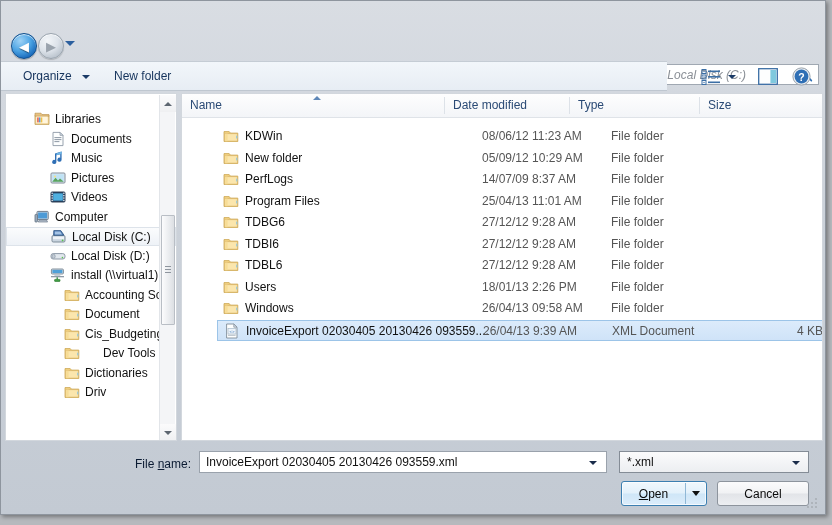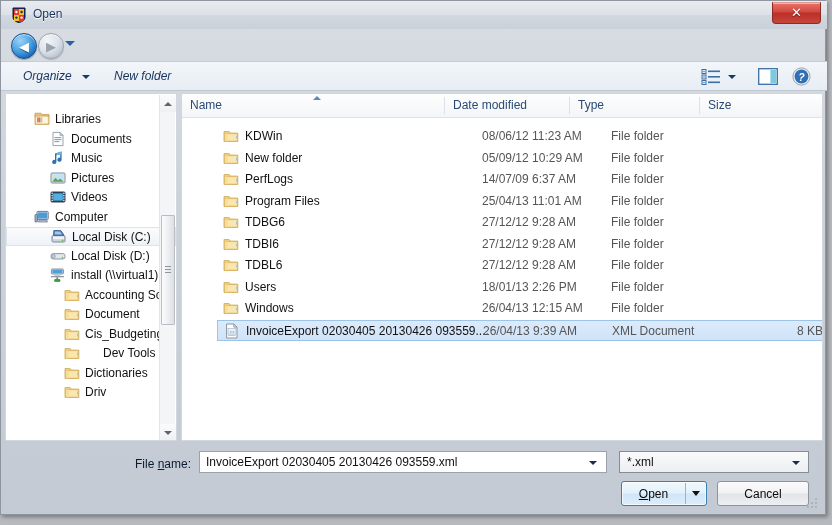--- a/index.html
+++ b/index.html
@@ -114,25 +114,24 @@
     position:absolute;left:617px;top:35px;width:201px;height:21px;
     background:#fff;border:1px solid #a0a8b2;box-sizing:border-box;
   }
   #search-ph{
     position:absolute;left:7px;top:3px;font-size:12px;color:#8a8f96;
     font-style:italic;white-space:nowrap;
   }
   #search-icon{position:absolute;right:5px;top:3px;}
   
   #toolbar{
-    position:absolute;left:0;top:60px;width:826px;height:30px;
+    position:absolute;left:0;top:60px;width:666px;height:30px;
     background:linear-gradient(to bottom,#f2f6fa 0%,#e7edf4 100%);
     border-top:1px solid #c5ccd4;border-bottom:1px solid #bfc7d0;
     box-sizing:border-box;
-    font-style:italic;
   }
   .tb-item{
     position:absolute;top:7px;font-size:12px;color:#15335c;white-space:nowrap;cursor:default;
   }
   #organize-caret{
     position:absolute;left:81px;top:13px;
     width:0;height:0;border-left:4px solid transparent;border-right:4px solid transparent;
     border-top:4px solid #1a3a66;cursor:default;
   }
   #views-btn{position:absolute;left:700px;top:6px;width:20px;height:18px;cursor:default;}
@@ -279,39 +278,20 @@
   #grip{
     position:absolute;right:6px;bottom:4px;width:12px;height:12px;cursor:default;
   }
   .gd{position:absolute;width:2px;height:2px;background:#aeb4bb;}
 </style>
 </head>
 <body>
 
 <div id="window">
 
-  <div id="titlebar">
-    <span id="title-icon">
-      <svg width="16" height="16" viewBox="0 0 16 16">
-        <path d="M2 1 h12 v9 q0 4 -6 5.6 Q2 14 2 10 z" fill="#1a2f6b" stroke="#0d1a3d" stroke-width="1"></path>
-        <path d="M3 2 h5 v6 h-5 z" fill="#e03a2f"></path>
-        <path d="M8 2 h5 v6 h-5 z" fill="#f2c320"></path>
-        <path d="M3 8 h5 v6 h-5 z" fill="#f2c320"></path>
-        <path d="M8 8 h5 v5.4 q-2.4 1.4 -5 2.2 z" fill="#e03a2f"></path>
-        <circle cx="5.4" cy="5" r="1.2" fill="#fff"></circle>
-        <circle cx="10.6" cy="5" r="1.2" fill="#1a2f6b"></circle>
-        <circle cx="5.4" cy="10.6" r="1.2" fill="#1a2f6b"></circle>
-        <circle cx="10.6" cy="10.6" r="1.2" fill="#fff"></circle>
-      </svg>
-    </span>
-    <span id="title-text">Open</span>
-    <div id="close-btn">
-      <span class="x">✕</span>
-    </div>
-  </div>
 
   <div id="navbar">
     <div id="back-btn" class="navbtn">
       <span class="arrow-glyph">◀</span>
     </div>
     <div id="fwd-btn" class="navbtn">
       <span class="arrow-glyph">▶</span>
     </div>
     <div id="recent-caret"></div>
 
@@ -602,21 +582,21 @@
             <span class="fsize"></span>
           </div>
           <div class="frow" style="top: 75px;">
             <span class="fico"><svg width="16" height="16" viewBox="0 0 16 16">
                 <path d="M1 3.6 h5.2 l1.3 1.5 h7.3 v8.4 h-13.8 z" fill="#f3d282" stroke="#c9a451" stroke-width=".8"></path>
                 <path d="M1.6 5.6 h12.8 v7.6 h-12.8 z" fill="#fbe6ad" stroke="#d6b063" stroke-width=".7"></path>
                 <rect x="2.2" y="5.6" width="2.4" height="7.6" fill="#f7dc96"></rect>
                 <rect x="13.1" y="7.6" width="1.3" height="3" rx=".5" fill="#9cc9d8"></rect>
               </svg></span>
             <span class="fname">PerfLogs</span>
-            <span class="fdate">14/07/09 6:37 AM</span>
+            <span class="fdate">14/07/09 8:37 AM</span>
             <span class="ftype">File folder</span>
             <span class="fsize"></span>
           </div>
           <div class="frow" style="top: 96.5px;">
             <span class="fico"><svg width="16" height="16" viewBox="0 0 16 16">
                 <path d="M1 3.6 h5.2 l1.3 1.5 h7.3 v8.4 h-13.8 z" fill="#f3d282" stroke="#c9a451" stroke-width=".8"></path>
                 <path d="M1.6 5.6 h12.8 v7.6 h-12.8 z" fill="#fbe6ad" stroke="#d6b063" stroke-width=".7"></path>
                 <rect x="2.2" y="5.6" width="2.4" height="7.6" fill="#f7dc96"></rect>
                 <rect x="13.1" y="7.6" width="1.3" height="3" rx=".5" fill="#9cc9d8"></rect>
               </svg></span>
@@ -674,36 +654,36 @@
             <span class="fsize"></span>
           </div>
           <div class="frow" style="top: 204px;">
             <span class="fico"><svg width="16" height="16" viewBox="0 0 16 16">
                 <path d="M1 3.6 h5.2 l1.3 1.5 h7.3 v8.4 h-13.8 z" fill="#f3d282" stroke="#c9a451" stroke-width=".8"></path>
                 <path d="M1.6 5.6 h12.8 v7.6 h-12.8 z" fill="#fbe6ad" stroke="#d6b063" stroke-width=".7"></path>
                 <rect x="2.2" y="5.6" width="2.4" height="7.6" fill="#f7dc96"></rect>
                 <rect x="13.1" y="7.6" width="1.3" height="3" rx=".5" fill="#9cc9d8"></rect>
               </svg></span>
             <span class="fname">Windows</span>
-            <span class="fdate">26/04/13 12:15 AM</span>
+            <span class="fdate">26/04/13 09:58 AM</span>
             <span class="ftype">File folder</span>
             <span class="fsize"></span>
           </div>
           <div class="frow sel" style="top: 225.5px;">
             <span class="fico"><svg width="16" height="16" viewBox="0 0 16 16">
                 <path d="M2.6 1 h7.2 l3.2 3.2 v10.8 h-10.4 z" fill="#fdfefe" stroke="#7f8c99" stroke-width=".9"></path>
                 <path d="M9.8 1 l3.2 3.2 h-3.2 z" fill="#d8e0e8" stroke="#7f8c99" stroke-width=".7"></path>
                 <rect x="4" y="5.6" width="8" height="5.4" fill="#eef4fa" stroke="#9bb0c4" stroke-width=".6"></rect>
                 <text x="8" y="9.9" font-family="Liberation Sans, sans-serif" font-size="4.4" fill="#2f6fb5" text-anchor="middle">&lt;&gt;</text>
                 <rect x="4" y="11.8" width="7.6" height=".8" fill="#9aa6b2"></rect>
               </svg></span>
             <span class="fname">InvoiceExport 02030405 20130426 093559....</span>
             <span class="fdate">26/04/13 9:39 AM</span>
             <span class="ftype">XML Document</span>
-            <span class="fsize">8 KB</span>
+            <span class="fsize">4 KB</span>
           </div>
         </div>
     </div>
   </div>
 
   <div id="footer"></div>
 
   <span id="fn-label">File <span style="text-decoration:underline">n</span>ame:</span>
 
   <div id="fn-input">

